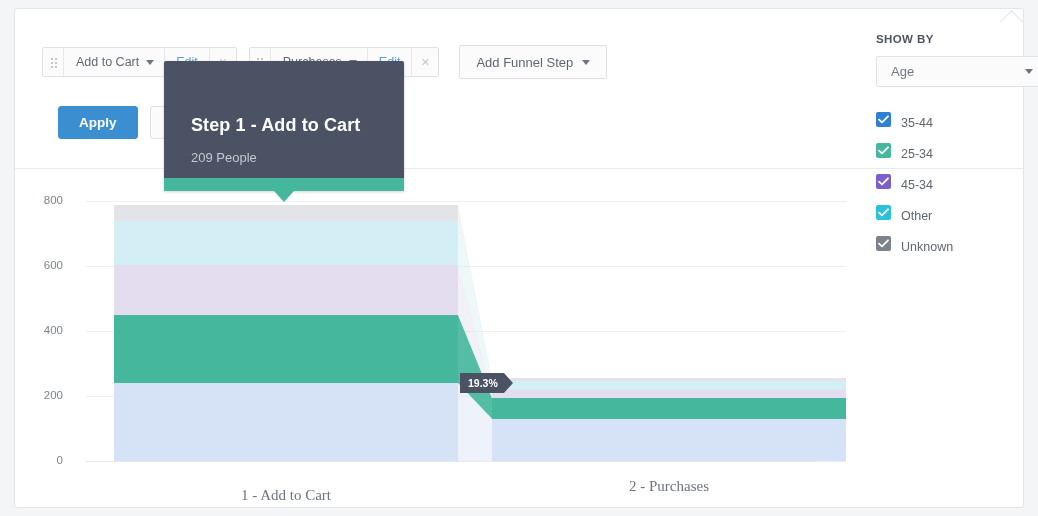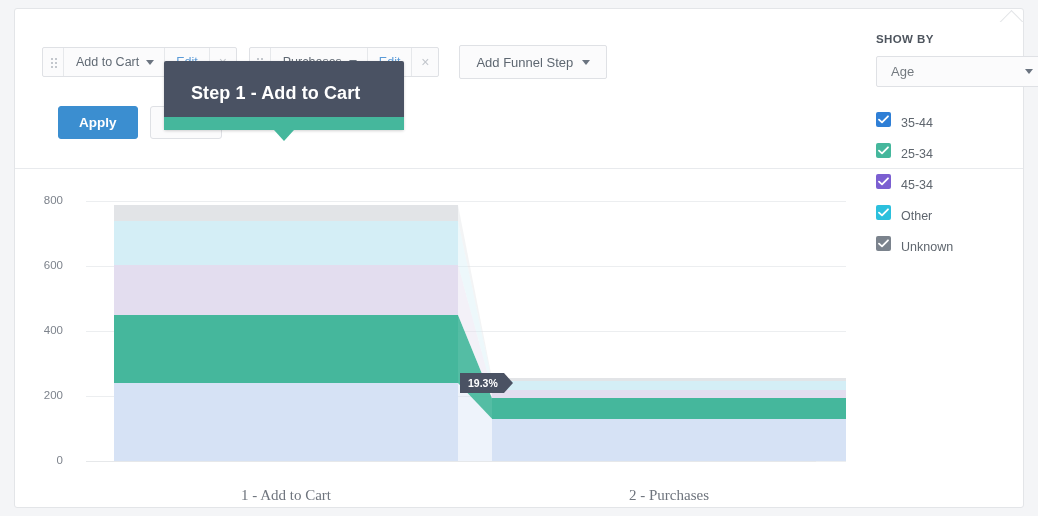--- a/index.html
+++ b/index.html
@@ -87,21 +87,21 @@
     border-radius:3px;color:#7b828b;font-size:13.5px;
     display:flex;align-items:center;box-sizing:border-box;
   }
 
   
   .tooltip{
     position:absolute;left:149px;top:52px;width:240px;
     background:#4a5263;border-radius:2px;z-index:40;
     box-shadow:0 1px 3px rgba(0,0,0,.18);
   }
-  .tt-body{padding:22px 0 13px 27px;}
+  .tt-body{padding:22px 0 13px 27px;margin-top:32px;}
   .tt-title{color:#ffffff;font-size:18px;font-weight:bold;letter-spacing:.1px;}
   .tt-sub{color:#c3c8d1;font-size:13px;margin-top:14px;}
   .tt-meta{color:#aeb4bf;font-size:12px;margin-top:14px;}
   .tt-bar{height:13px;background:#45b79c;}
   .tt-arrow{
     position:absolute;left:50%;bottom:-11px;margin-left:-10px;
     width:0;height:0;border-left:10px solid transparent;border-right:10px solid transparent;
     border-top:11px solid #45b79c;
   }
 
@@ -197,20 +197,21 @@
 
       <div class="action-row">
         <div class="btn-apply">Apply</div>
         <div class="btn-save">Save</div>
       </div>
     </div>
 
     <div class="tooltip">
       <div class="tt-body">
         <div class="tt-title">Step 1 - Add to Cart</div>
+        <div class="tt-sub">209 People</div>
       </div>
       <div class="tt-bar"></div>
       <div class="tt-arrow"></div>
     </div>
 
     <div class="chart-zone">
       <div id="plot" class="plot">
           <div class="gridline" style="top: 270px;"></div>
           <div class="ytick" style="top: 270px;">0</div>
           <div class="gridline" style="top: 204.94px;"></div>
@@ -253,21 +254,21 @@
           <div class="band" style="left: 406px; width: 354px; top: 187.373px; height: 2.60241px; background: rgb(226, 228, 231);"></div>
           <div class="flow" style="left: 372px; top: 0px; width: 34px; height: 270px;">
             <svg width="34" height="270" style="display:block">
               <polygon points="0,14.0 34,187.4 34,190.0 0,29.6" fill="#e2e4e7" opacity="0.42"></polygon>
             </svg>
           </div>
           <div class="pct-badge" style="left: 374px; top: 181.934px;">19.3%</div>
         </div>
       <div id="xlabels">
           <div class="xlabel" style="left: 271px; top: 317px;">1 - Add to Cart</div>
-          <div class="xlabel" style="left: 654px; top: 317px;">2 - Purchases</div>
+          <div class="xlabel" style="left: 654px; top: 308px;">2 - Purchases</div>
         </div>
     <div class="axis-base" style="top: 291px;"></div>
       </div>
 
     <div class="side">
       <div class="side-title">SHOW BY</div>
       <div class="select">
         <span>Age</span>
         <span class="caret-dn"></span>
       </div>

